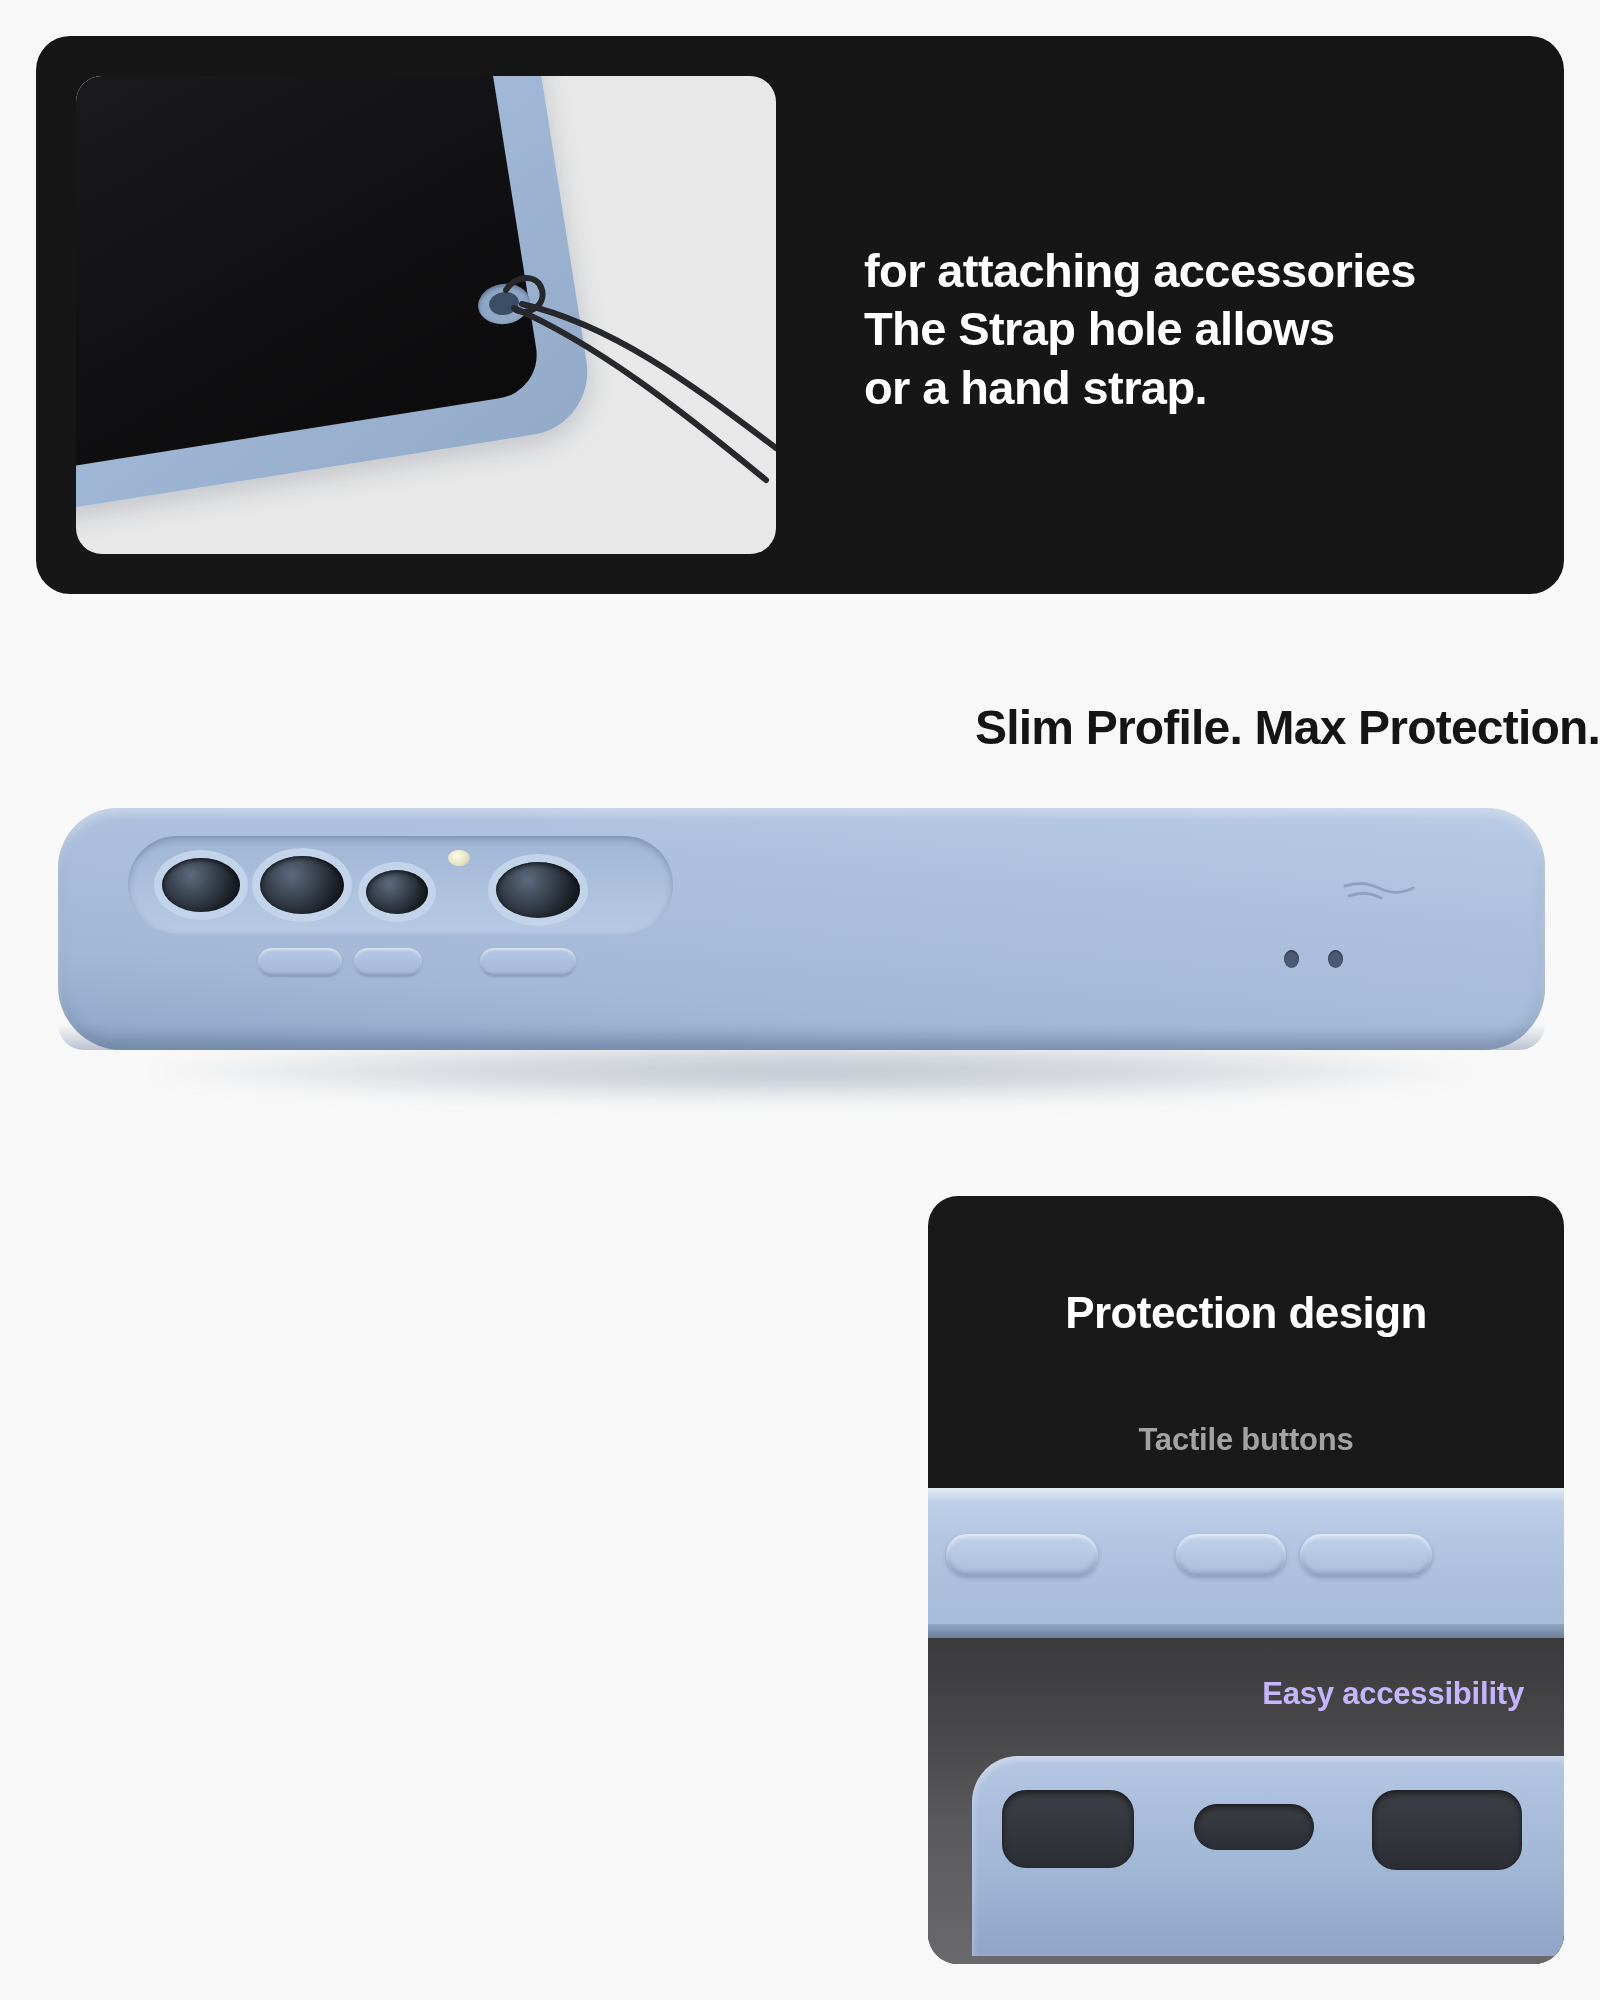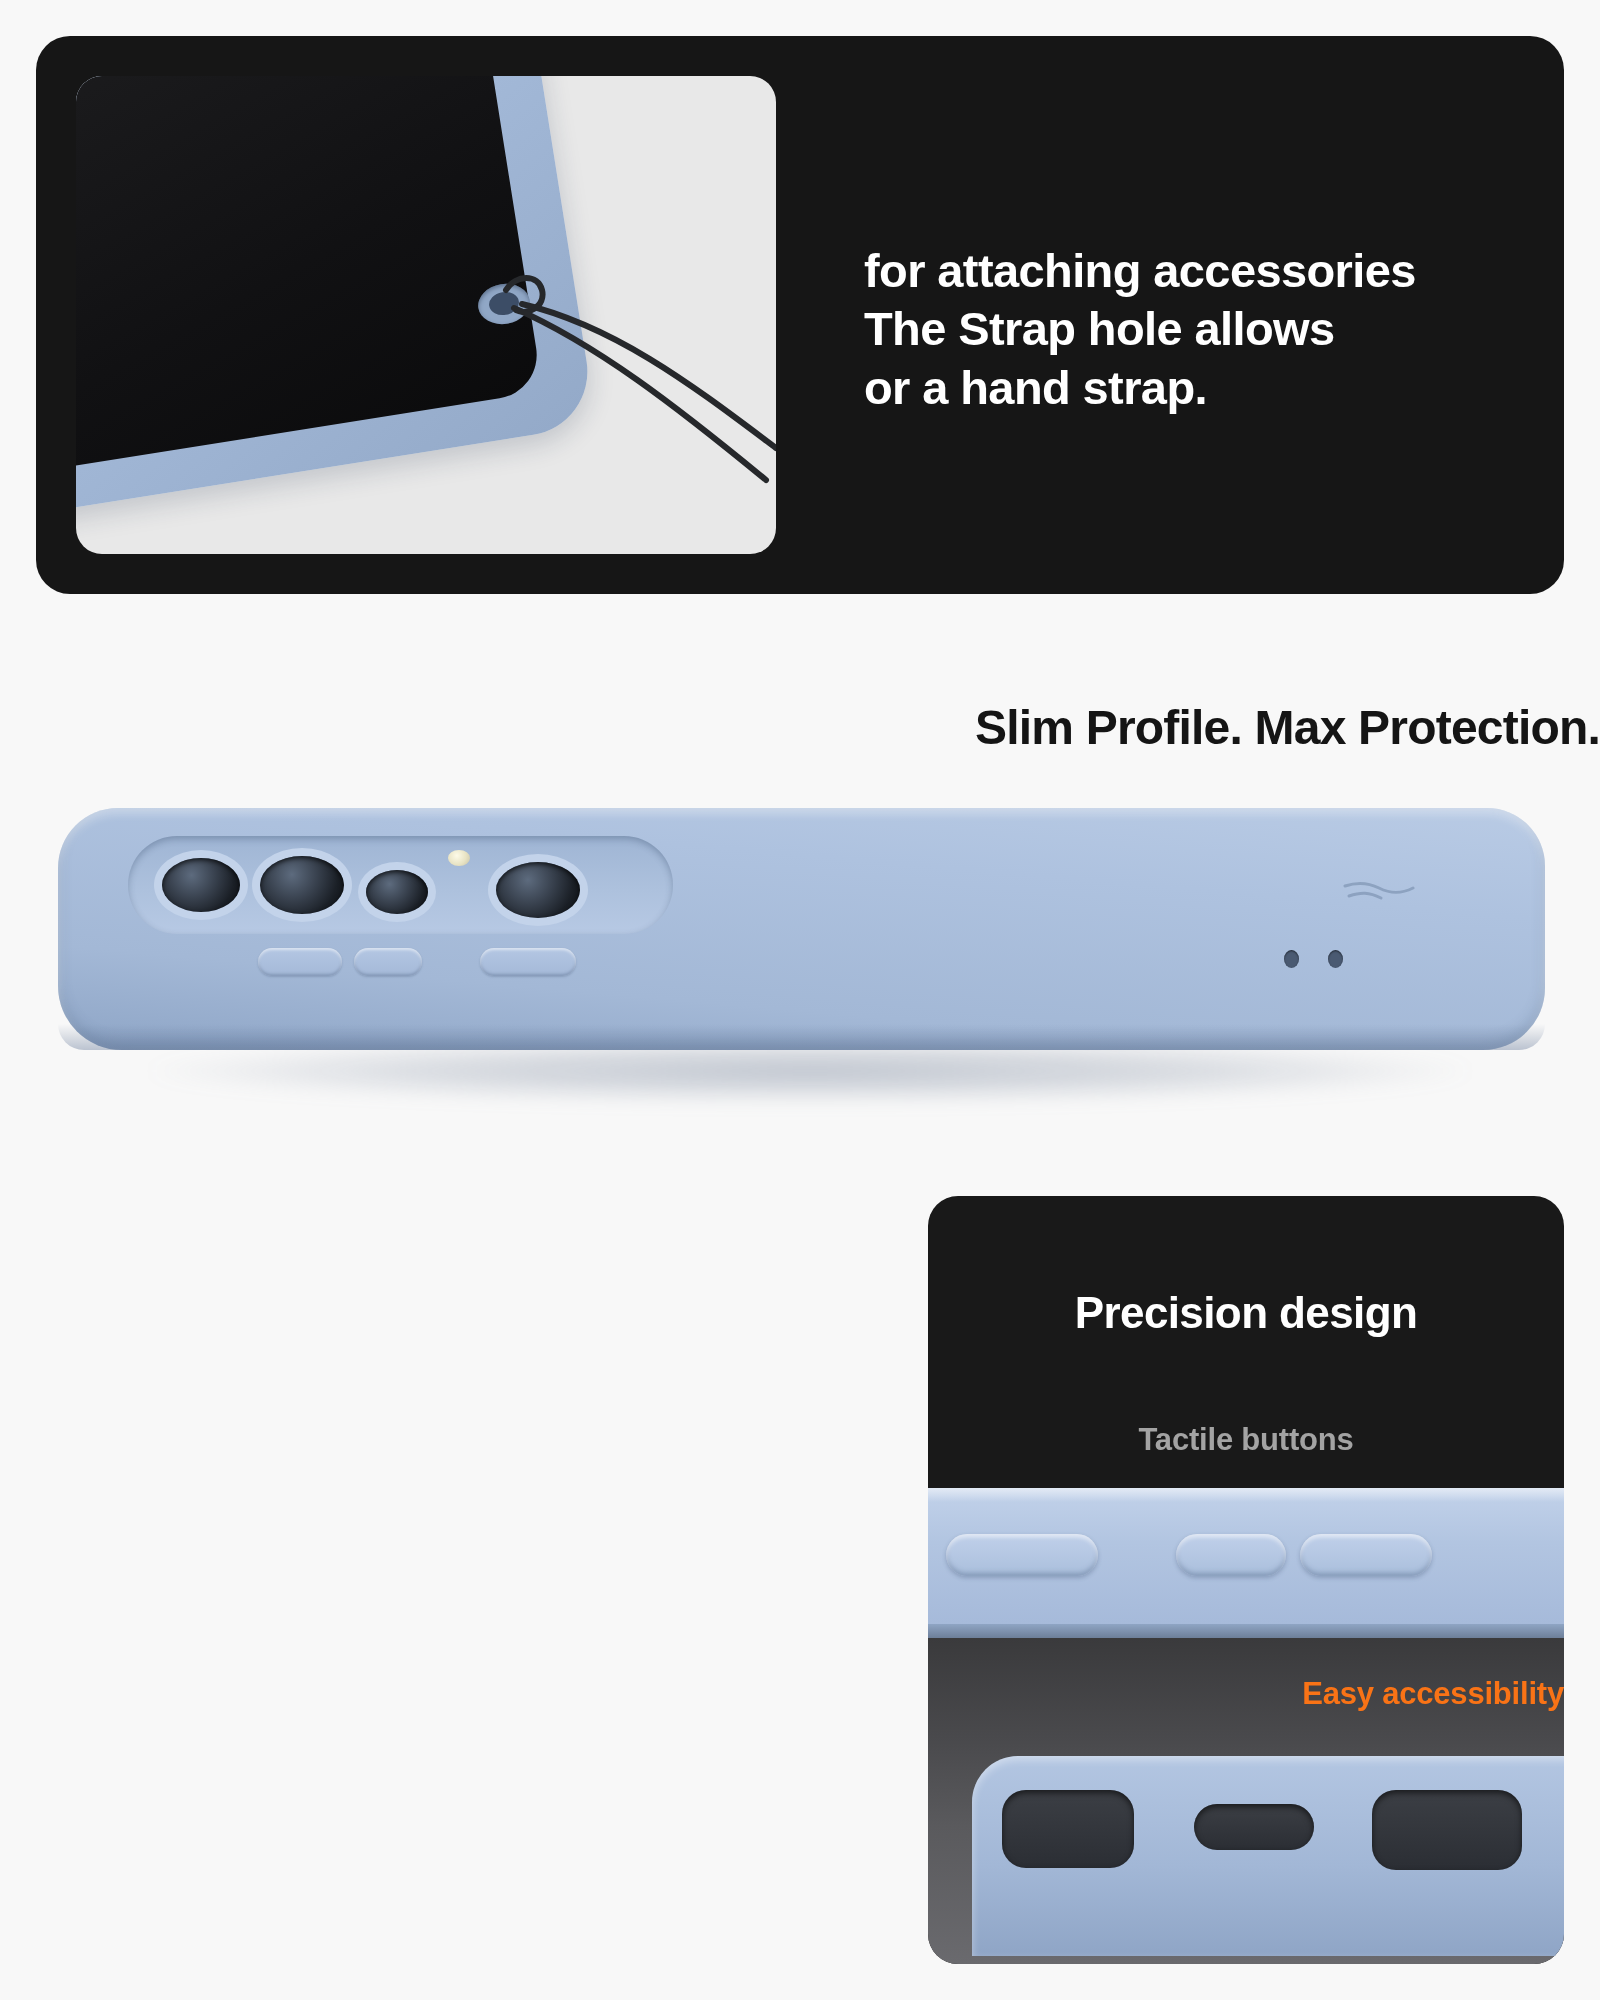--- a/index.html
+++ b/index.html
@@ -211,22 +211,22 @@
   .prec-divider {
     position:absolute; left:0; top:428px; width:636px; height:14px;
     background:linear-gradient(180deg,#8fa5c4 0%,#6d7f99 100%);
   }
   .prec-strip-port {
     position:absolute; left:0; top:442px; width:636px; height:326px;
     background:linear-gradient(180deg,#3a3a3c 0%,#4a4a4d 32%,#5a5a5d 58%,#6a6a6e 100%);
   }
   .prec-label-2 {
     position:absolute; left:0; top:480px; width:636px;
-    text-align:right; 
-    color:#f97316;
+    text-align:right; padding-right:40px;
+    color:#c4b5fd;
     font-size:31px; font-weight:700; letter-spacing:-0.2px;
   }
   .prec-case-bottom {
     position:absolute; left:44px; top:560px;
     width:640px; height:200px;
     background:linear-gradient(180deg,#b3c6e2 0%,#a2b7d6 55%,#8fa5c6 100%);
     border-radius:46px 46px 0 0;
     box-shadow:inset 0 4px 9px rgba(255,255,255,.4);
   }
   .port-cut {
@@ -296,21 +296,21 @@
         <path d="M2 6 C 14 2, 24 2, 36 8 C 48 14, 58 14, 70 8" fill="none" stroke="#5f7696" stroke-width="3" stroke-linecap="round"></path>
         <path d="M6 16 C 18 12, 26 12, 38 18" fill="none" stroke="#5f7696" stroke-width="3" stroke-linecap="round"></path>
       </svg>
 
     </div>
   </section>
 
 
   <section class="panel-prec">
 
-    <h3 class="prec-heading">Precision design</h3>
+    <h3 class="prec-heading">Protection design</h3>
 
     <div class="prec-label-1">Tactile buttons</div>
 
     <div class="prec-strip-btns">
       <div class="prec-btn" style="left:18px;  top:46px; width:152px;"></div>
       <div class="prec-btn" style="left:248px; top:46px; width:110px;"></div>
       <div class="prec-btn" style="left:372px; top:46px; width:132px;"></div>
     </div>
 
     <div class="prec-divider"></div>

